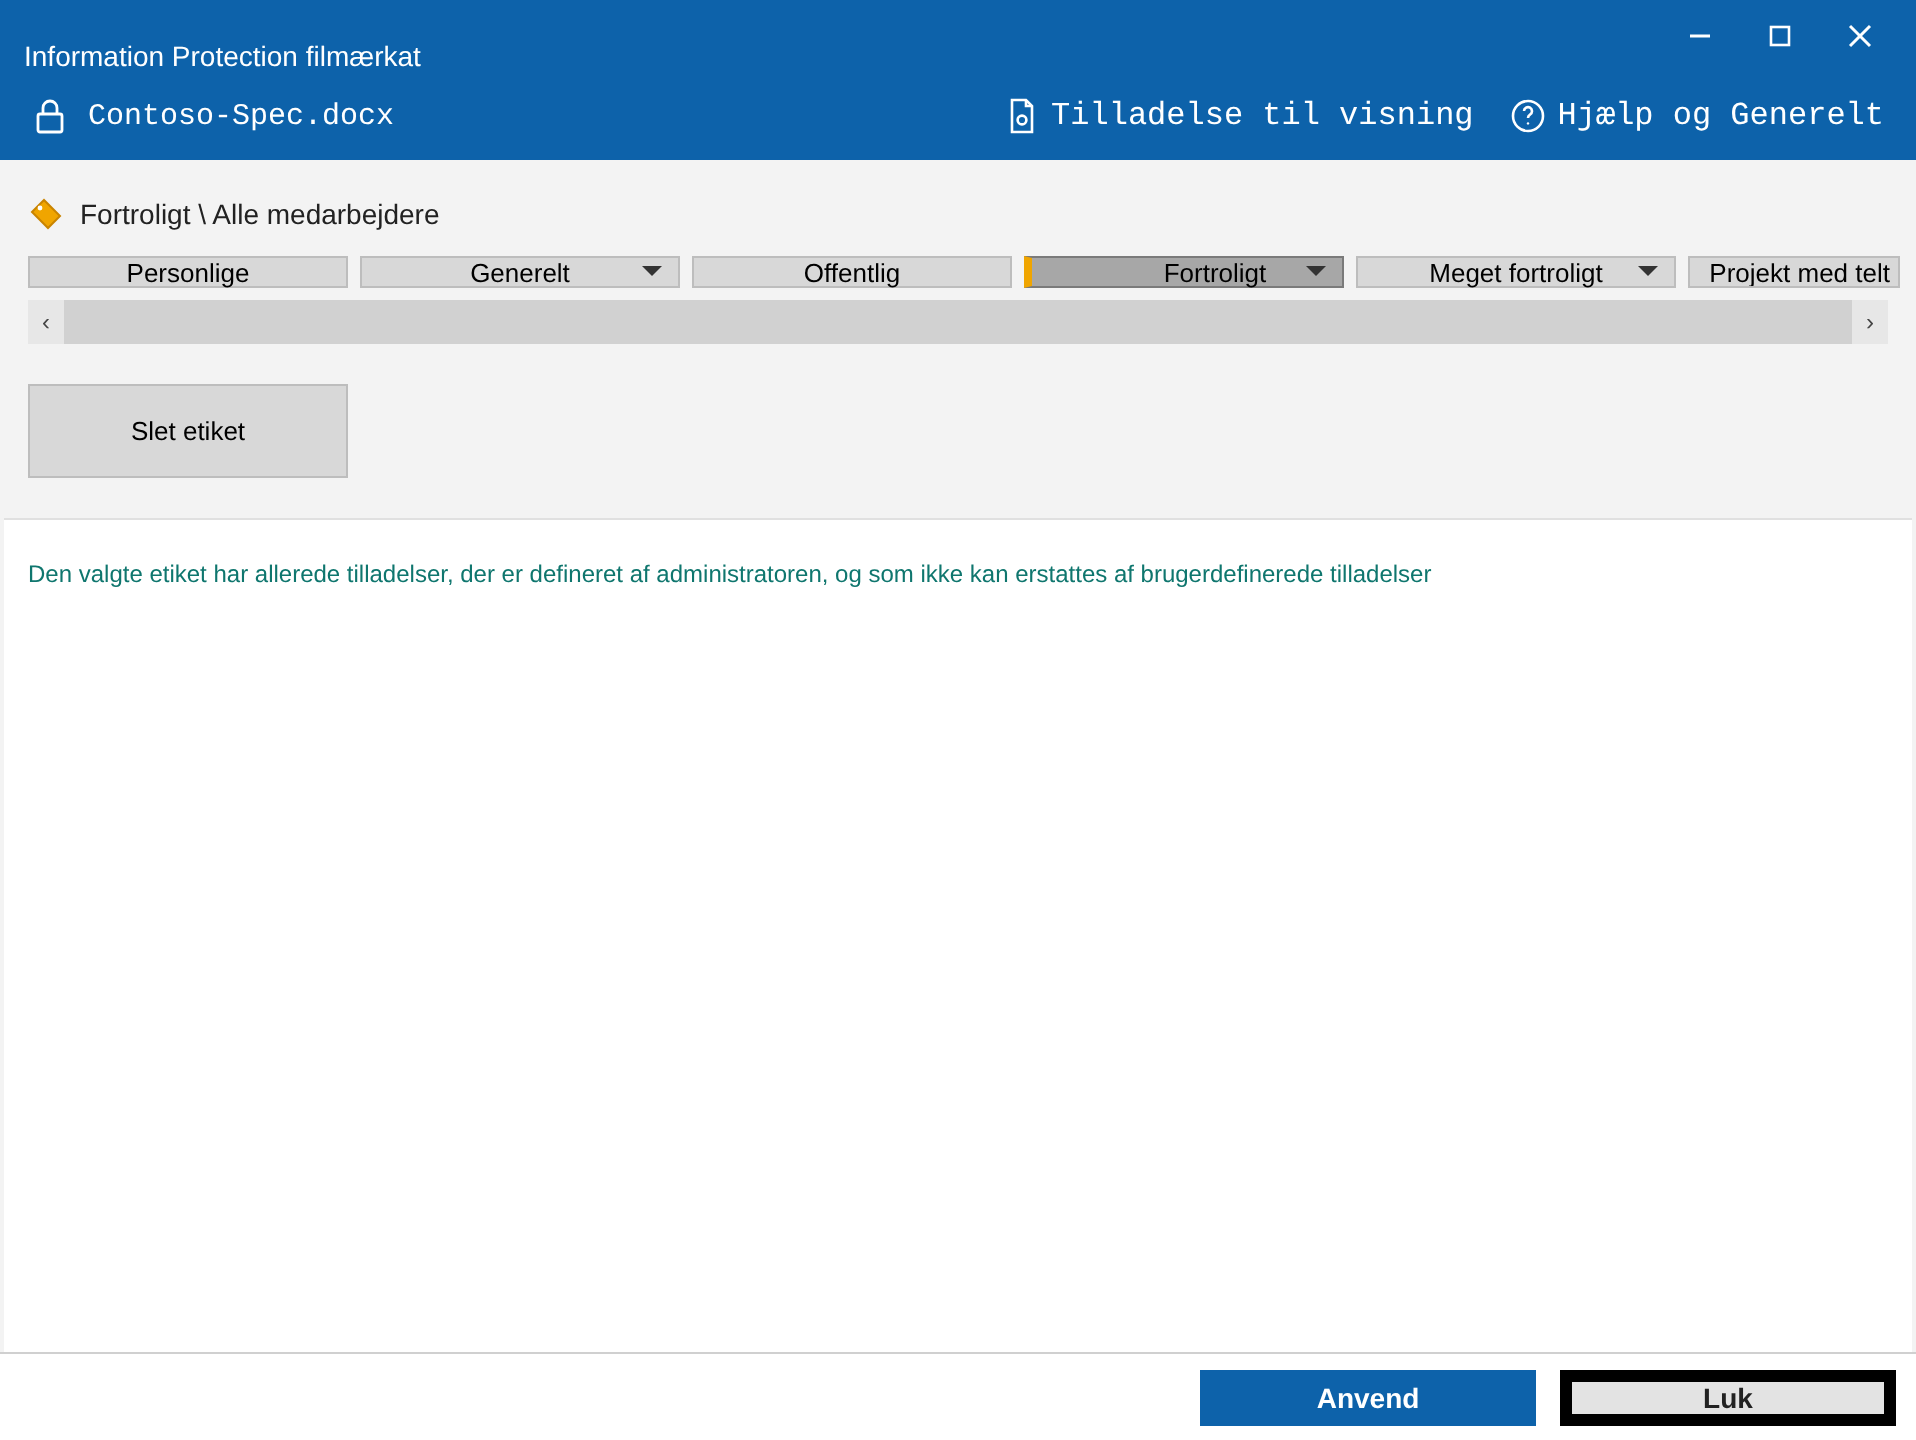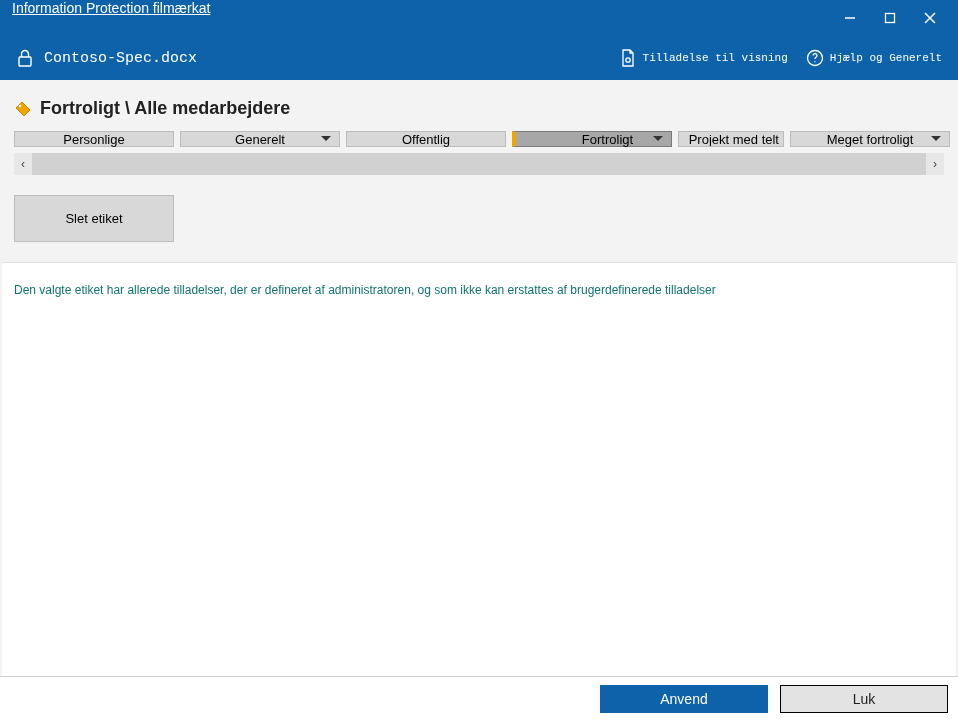--- a/index.html
+++ b/index.html
@@ -10,57 +10,56 @@
     width: 958px;
     height: 720px;
     overflow: hidden;
     display: flex;
     flex-direction: column;
   }
   .titlebar {
     background: #0d62aa;
     color: #fff;
     display: flex;
-    align-items: flex-start;
+    align-items: flex-end;
     height: 36px;
     padding: 0 8px 0 12px;
-    text-decoration: underline;
   }
   .titlebar-title { flex: 1; font-size: 14px; }
   .titlebar-btn {
     width: 40px; height: 36px;
     display: flex; align-items: center; justify-content: center;
     cursor: pointer;
   }
   .titlebar-btn svg { stroke: #fff; fill: none; }
   .subheader {
     background: #0d62aa;
     color: #fff;
     display: flex;
     align-items: center;
     height: 44px;
     padding: 0 16px;
     font-family: Liberation Mono, monospace;
   }
   .doc-name { margin-left: 10px; font-size: 15px; flex: 1; }
   .header-action {
     display: flex; align-items: center;
-    margin-left: 18px; cursor: pointer; font-size: 11px;
+    margin-left: 18px; cursor: pointer; font-size: 16px;
   }
   .header-action svg { margin-right: 6px; }
   .content {
     flex: 1;
     background: #f3f3f3;
     display: flex;
     flex-direction: column;
   }
   .breadcrumb-row {
     display: flex; align-items: center;
     padding: 18px 14px 8px 14px;
-    font-size: 18px; color: #222; font-weight: bold;
+    font-size: 14px; color: #222;
   }
   .breadcrumb-row svg { margin-right: 8px; }
   .sublabel-heading {
     padding: 14px 14px 8px 14px;
     font-size: 14px; color: #222;
   }
   .label-row {
     display: flex;
     gap: 6px;
     padding: 4px 14px 2px 14px;
@@ -118,31 +117,32 @@
     font-size: 12px;
     color: #0f766e;
   }
   .footer {
     background: #fff;
     border-top: 1px solid #d0d0d0;
     height: 44px;
     display: flex; align-items: center; justify-content: flex-end;
     padding: 0 10px;
     gap: 12px;
+    font-weight: bold;
   }
   .footer-btn {
     width: 168px; height: 28px;
     font-size: 14px; cursor: pointer;
     display: flex; align-items: center; justify-content: center;
   }
   .footer-btn.primary {
     background: #0d62aa; color: #fff; border: 1px solid #0d62aa;
   }
   .footer-btn.secondary {
-    background: #e3e3e3; color: #222; border: 1px solid #000000;
+    background: #e3e3e3; color: #222; border: 6px solid #000000;
   }
 </style>
 </head>
 <body>
 
 <div class="titlebar">
   <div class="titlebar-title">Information Protection filmærkat</div>
   <div class="titlebar-btn">
     <svg width="12" height="12" viewBox="0 0 12 12">
         <line x1="1" y1="6" x2="11" y2="6" stroke-width="1.5"></line>
@@ -212,31 +212,31 @@
       <span>Offentlig</span>
     </div>
     <div class="label-btn selected">
       <span>Fortroligt</span>
       <span class="caret">
           <svg width="10" height="6" viewBox="0 0 10 6">
             <path d="M0 0 L5 5 L10 0 Z" fill="#333"></path>
           </svg>
         </span>
     </div>
-    <div class="label-btn last">
-      <span>Projekt med telt</span>
-    </div>
     <div class="label-btn">
       <span>Meget fortroligt</span>
       <span class="caret">
           <svg width="10" height="6" viewBox="0 0 10 6">
             <path d="M0 0 L5 5 L10 0 Z" fill="#333"></path>
           </svg>
         </span>
     </div>
+    <div class="label-btn last">
+      <span>Projekt med telt</span>
+    </div>
   </div>
 
   <div class="scroll-row">
     <div class="scroll-arrow">‹</div>
     <div class="scroll-track"></div>
     <div class="scroll-arrow">›</div>
   </div>
 
   <div class="delete-row">
     <button class="delete-btn">Slet etiket</button>

